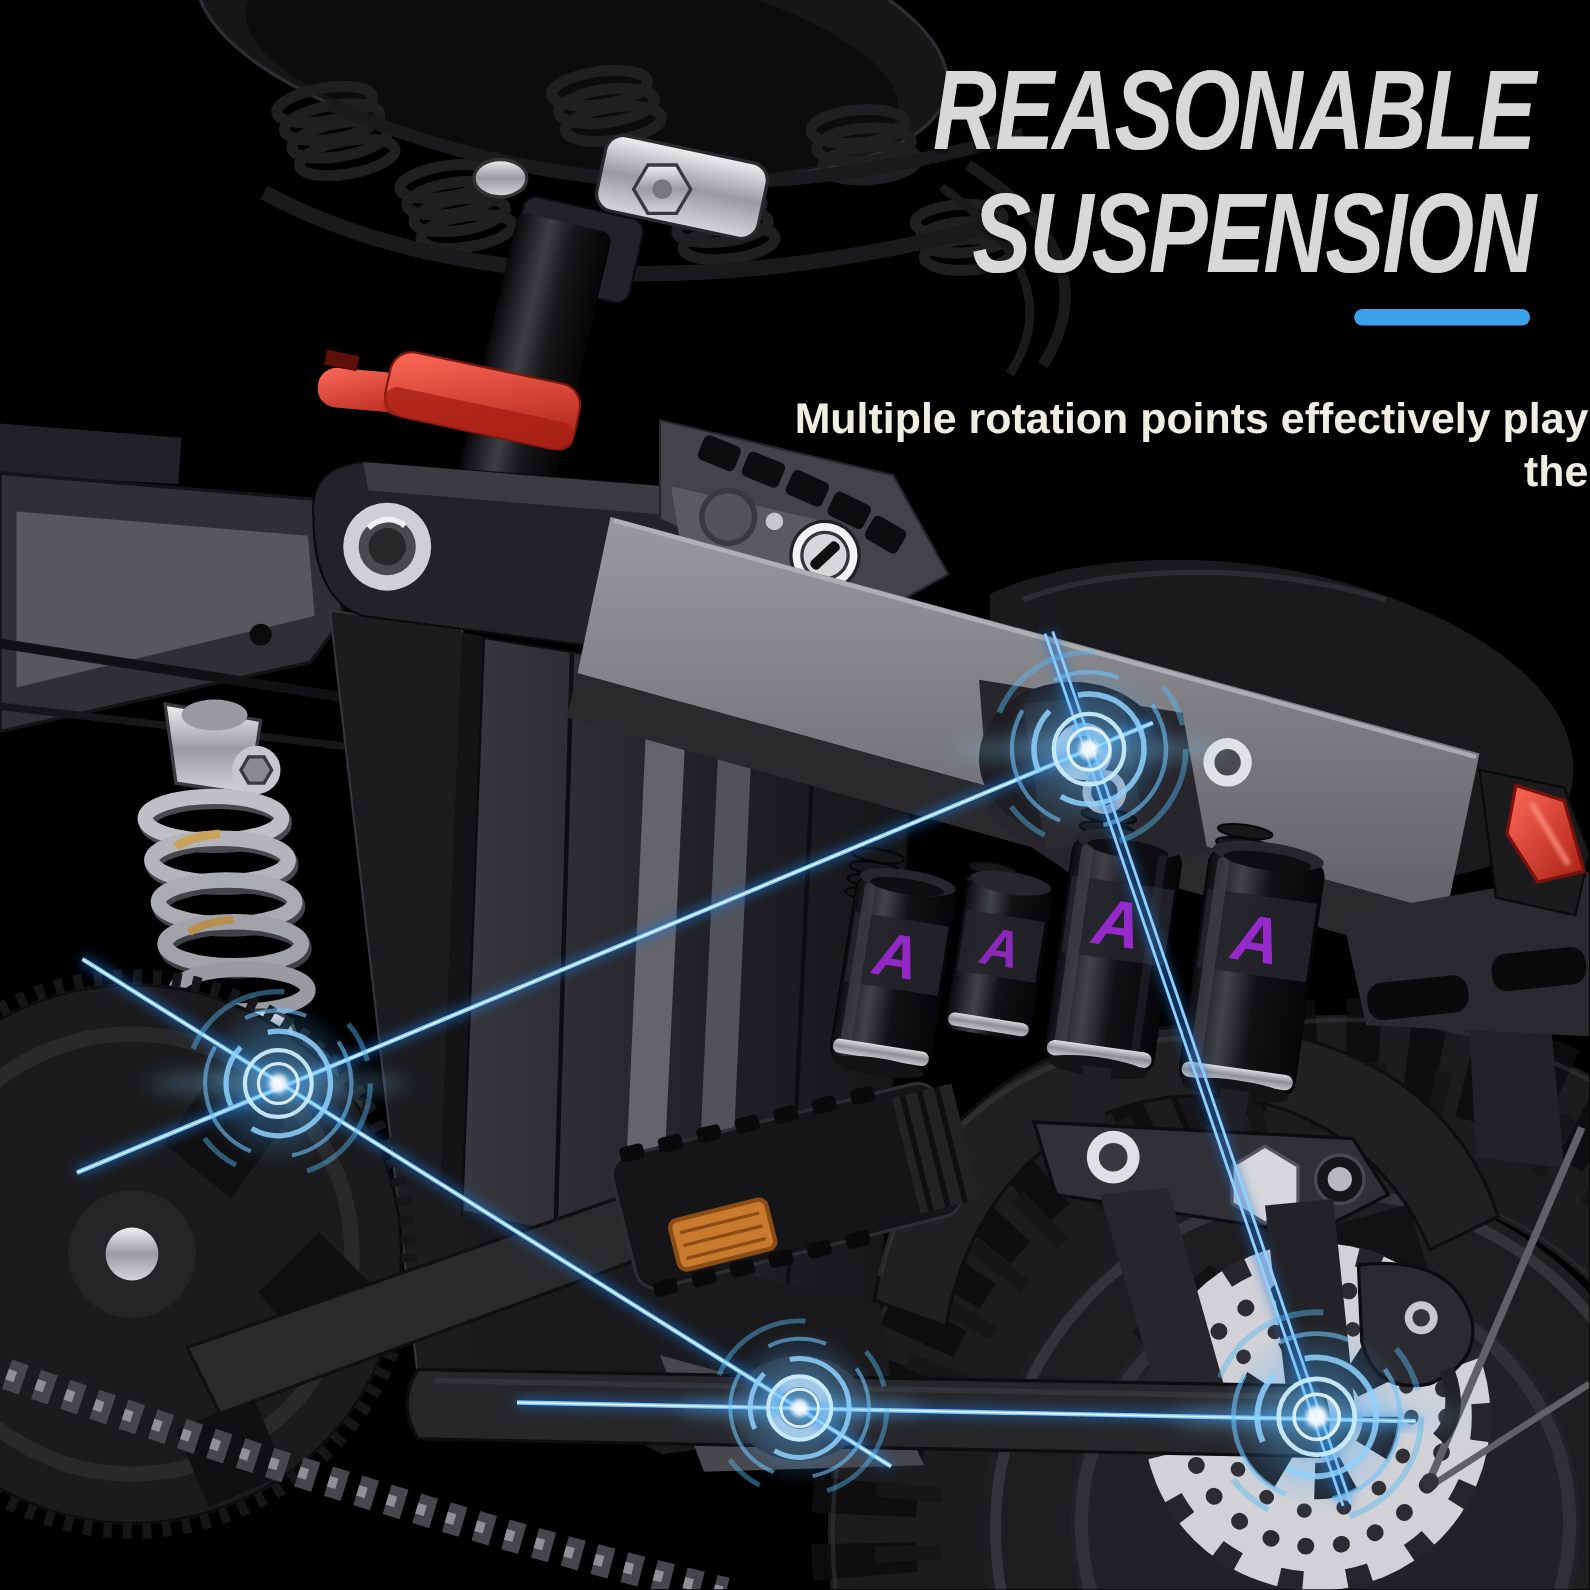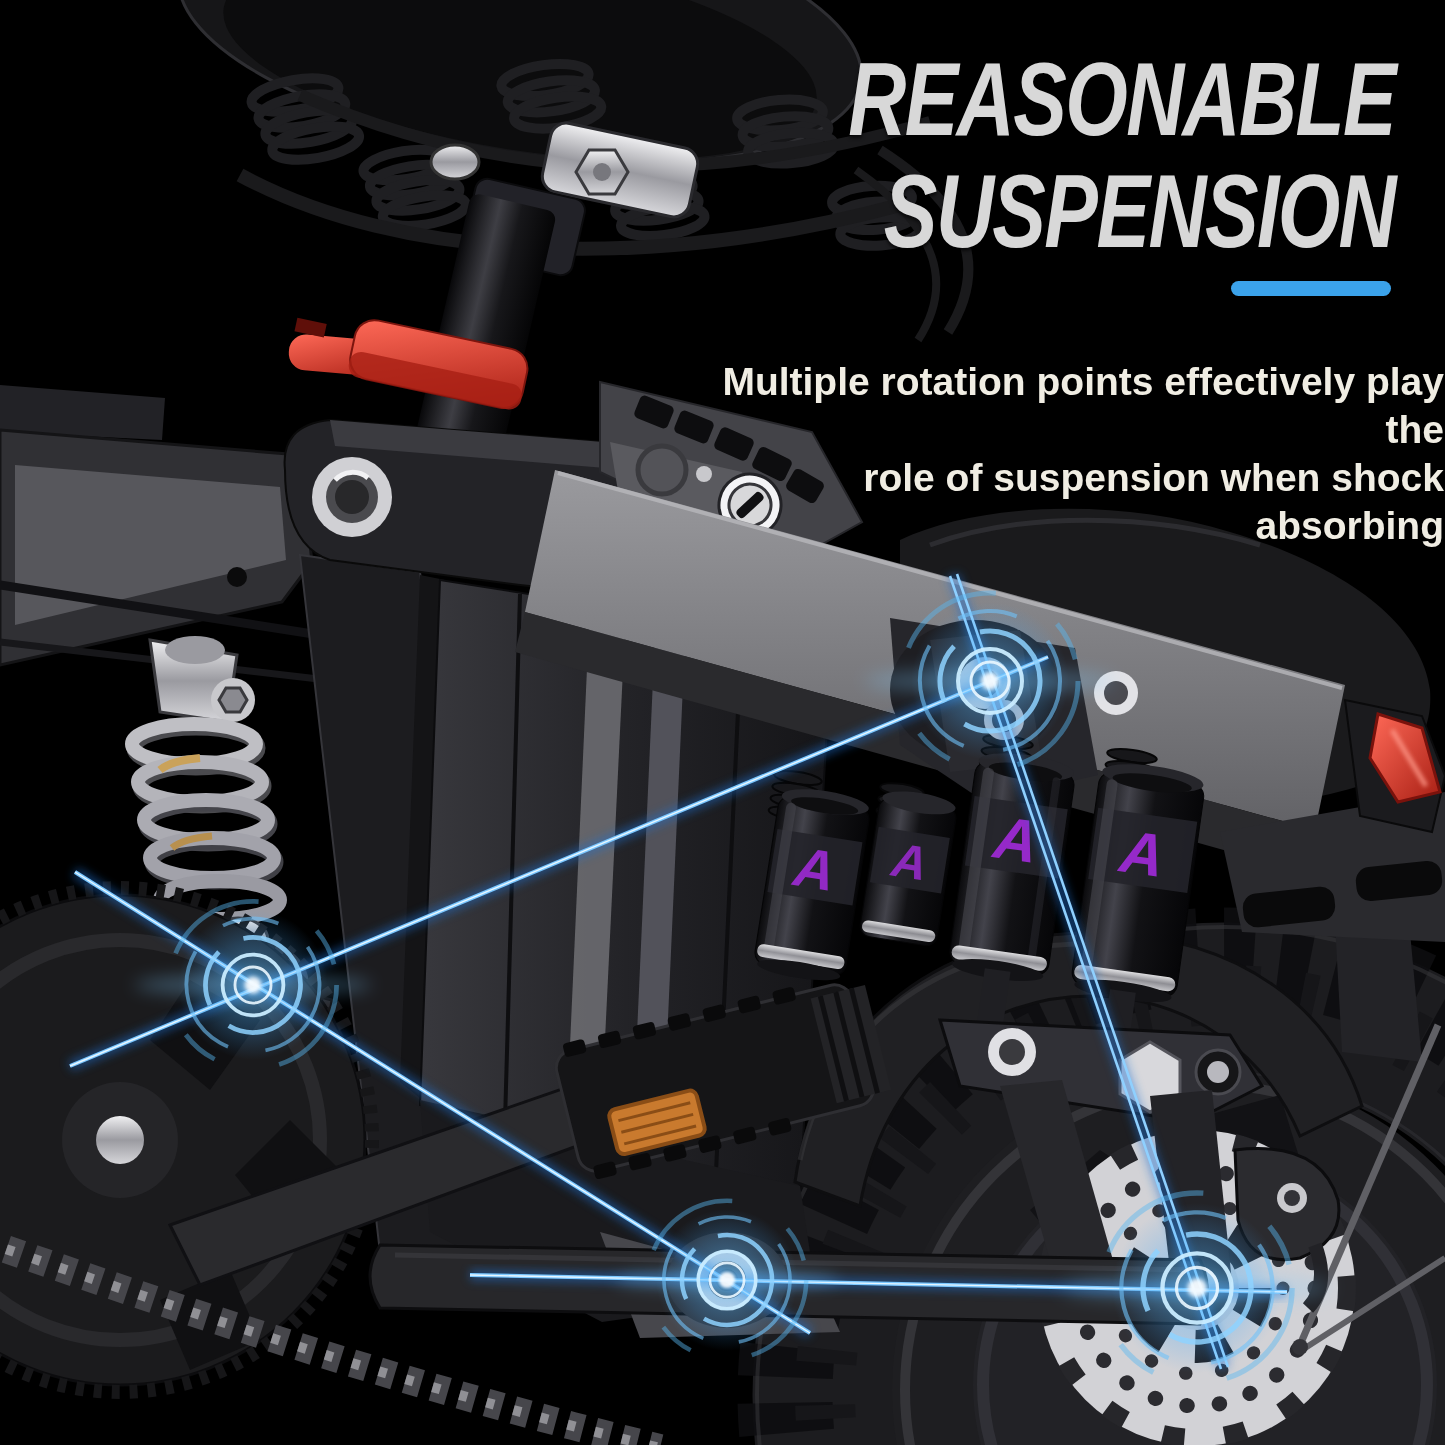--- a/index.html
+++ b/index.html
@@ -482,15 +482,14 @@
   </g>
 </svg>
 
   <div class="headline">
     <div>REASONABLE</div>
     <div>SUSPENSION</div>
   </div>
   <div class="accent-bar" style="background: rgb(59, 162, 234);"></div>
   <div class="description">
     <div>Multiple rotation points effectively play the</div>
-    <div>role of suspension when shock absorbing</div>
   </div>
 </div>
 
 </body></html>

